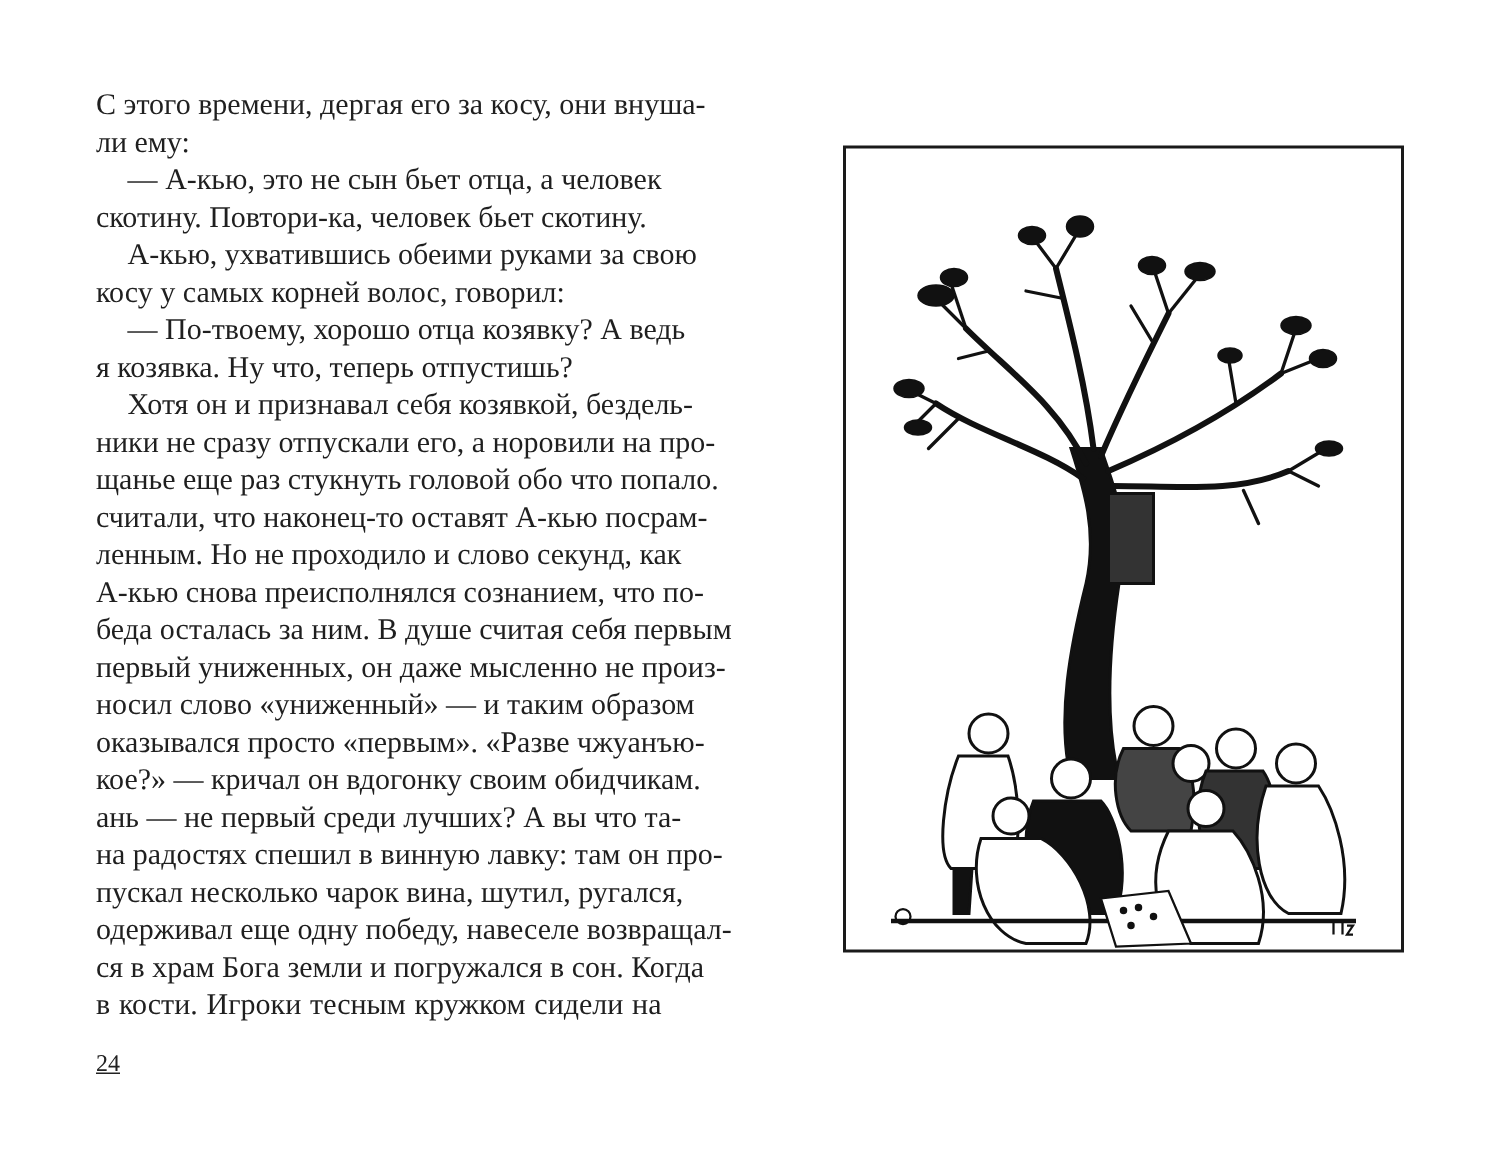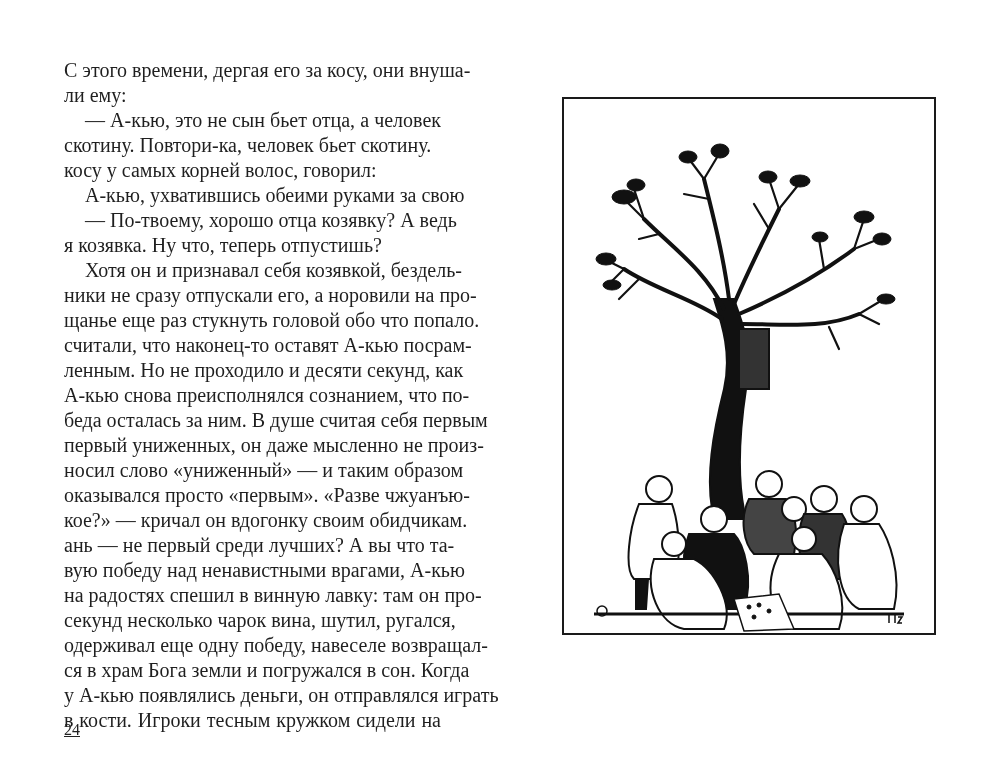--- a/index.html
+++ b/index.html
@@ -32,21 +32,21 @@
     }
     .line.last {
       text-align-last: left;
     }
     .line.indent {
       padding-left: 21px;
     }
     .page-number {
       position: absolute;
       left: 64px;
-      top: 720px;
+      top: 700px;
       font-size: 16px;
       line-height: 20px;
       color: #222;
       text-decoration: underline;
     }
     .illustration-frame {
       position: absolute;
       left: 562px;
       top: 97px;
       width: 370px;
@@ -63,42 +63,40 @@
     }
   </style>
 </head>
 <body>
 
 <div class="page-left" id="text-column">
     <span class="line">С этого времени, дергая его за косу, они внуша-</span>
     <span class="line last">ли ему:</span>
     <span class="line indent">— А-кью, это не сын бьет отца, а человек</span>
     <span class="line last">скотину. Повтори-ка, человек бьет скотину.</span>
+    <span class="line indent">А-кью, ухватившись обеими руками за свою</span>
     <span class="line last">косу у самых корней волос, говорил:</span>
-    <span class="line indent">А-кью, ухватившись обеими руками за свою</span>
     <span class="line indent">— По-твоему, хорошо отца козявку? А ведь</span>
     <span class="line last">я козявка. Ну что, теперь отпустишь?</span>
     <span class="line indent">Хотя он и признавал себя козявкой, бездель-</span>
     <span class="line">ники не сразу отпускали его, а норовили на про-</span>
     <span class="line">щанье еще раз стукнуть головой обо что попало.</span>
     <span class="line">считали, что наконец-то оставят А-кью посрам-</span>
-    <span class="line">ленным. Но не проходило и десяти секунд, как</span>
+    <span class="line">ленным. Но не проходило и слово секунд, как</span>
     <span class="line">А-кью снова преисполнялся сознанием, что по-</span>
     <span class="line">беда осталась за ним. В душе считая себя первым</span>
     <span class="line">первый униженных, он даже мысленно не произ-</span>
     <span class="line">носил слово «униженный» — и таким образом</span>
     <span class="line">оказывался просто «первым». «Разве чжуанъю-</span>
     <span class="line last">кое?» — кричал он вдогонку своим обидчикам.</span>
     <span class="line">ань — не первый среди лучших? А вы что та-</span>
-    <span class="line">вую победу над ненавистными врагами, А-кью</span>
     <span class="line">на радостях спешил в винную лавку: там он про-</span>
-    <span class="line">секунд несколько чарок вина, шутил, ругался,</span>
+    <span class="line">пускал несколько чарок вина, шутил, ругался,</span>
     <span class="line">одерживал еще одну победу, навеселе возвращал-</span>
     <span class="line">ся в храм Бога земли и погружался в сон. Когда</span>
-    <span class="line">у А-кью появлялись деньги, он отправлялся играть</span>
     <span class="line">в кости. Игроки тесным кружком сидели на</span>
   </div>
 
 <div class="page-number">24</div>
 
 <div class="illustration-frame">
   <svg viewBox="0 0 370 534" xmlns="http://www.w3.org/2000/svg">
     <g fill="#111" stroke="#111">
 
       <path d="M150 420 C140 380, 150 330, 160 290 C168 255, 158 225, 150 200 L170 200 C180 230, 190 250, 182 290 C176 330, 172 380, 182 420 Z" stroke-width="2"></path>

